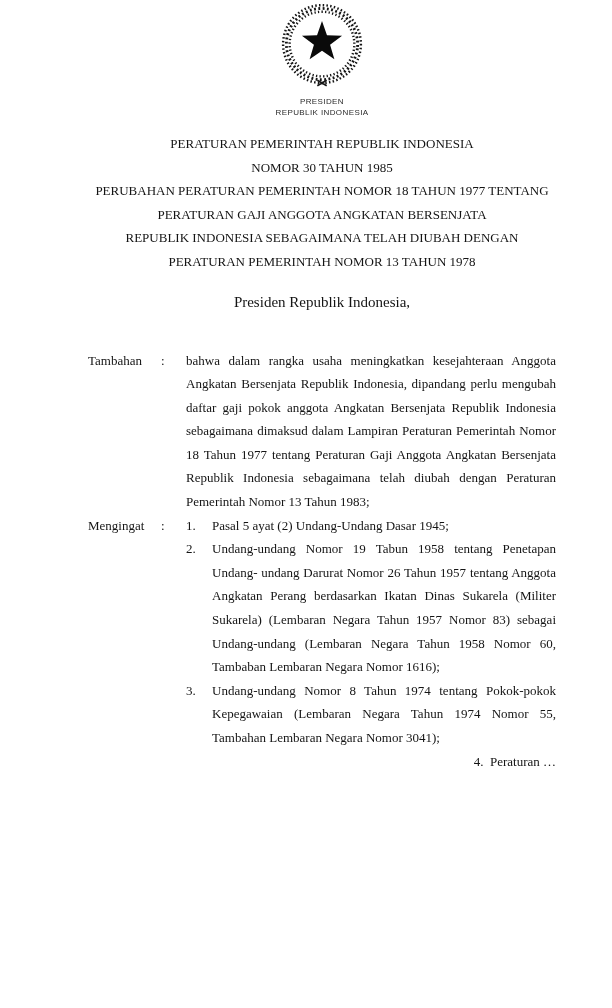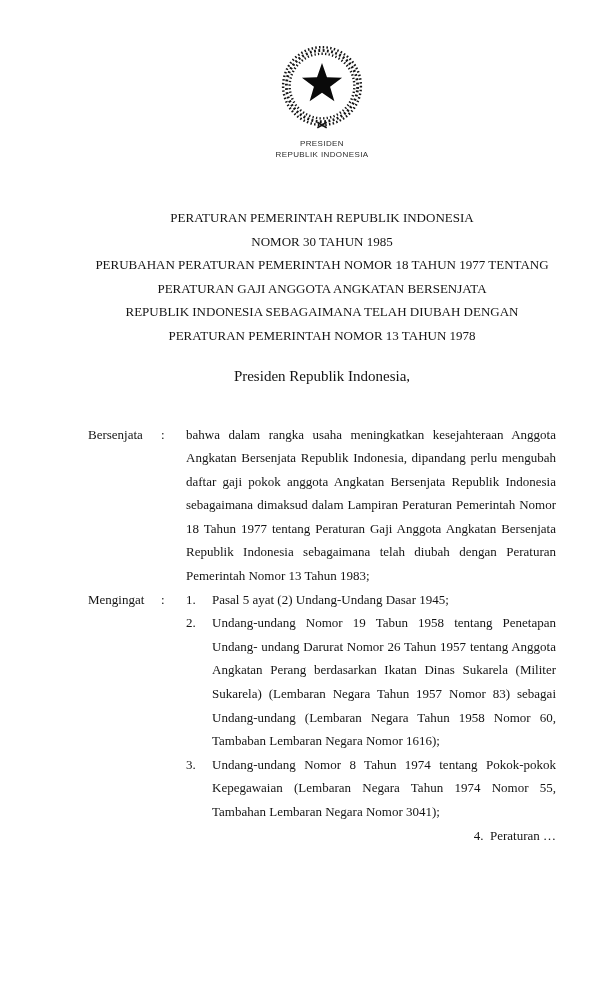--- a/index.html
+++ b/index.html
@@ -12,39 +12,38 @@
     margin: 0 auto;
     font-family: "Liberation Serif", serif;
     color: #141414;
     overflow: hidden;
   }
   .content {
     margin-left: 88px;
     width: 468px;
   }
   .letterhead {
-    padding-top: 42px;
     text-align: center;
   }
   .seal {
     display: inline-block;
     width: 96px;
     height: 90px;
   }
   .seal-caption {
     margin-top: 2px;
     font-family: "Liberation Sans", sans-serif;
     font-size: 8px;
     line-height: 11px;
     letter-spacing: 0.4px;
     color: #2b2b2b;
     text-align: center;
   }
   .title-block {
-    margin-top: 46px;
+    margin-top: 14px;
     text-align: center;
     font-size: 13px;
     line-height: 23.5px;
   }
   .salutation {
     margin-top: 18px;
     text-align: center;
     font-size: 15px;
     line-height: 23.5px;
   }
@@ -96,21 +95,21 @@
       <div>NOMOR 30 TAHUN 1985</div>
       <div>PERUBAHAN PERATURAN PEMERINTAH NOMOR 18 TAHUN 1977 TENTANG</div>
       <div>PERATURAN GAJI ANGGOTA ANGKATAN BERSENJATA</div>
       <div>REPUBLIK INDONESIA SEBAGAIMANA TELAH DIUBAH DENGAN</div>
       <div>PERATURAN PEMERINTAH NOMOR 13 TAHUN 1978</div>
     </div>
 
     <div class="salutation">Presiden Republik Indonesia,</div>
 
     <div class="clause clause-menimbang">
-      <div class="clause-label">Bersenjata</div>
+      <div class="clause-label">Tambahan</div>
       <div class="clause-colon">:</div>
       <div class="clause-body">
         <div class="clause-text">bahwa dalam rangka usaha meningkatkan kesejahteraan Anggota Angkatan Bersenjata Republik Indonesia, dipandang perlu mengubah daftar gaji pokok anggota Angkatan Bersenjata Republik Indonesia sebagaimana dimaksud dalam Lampiran Peraturan Pemerintah Nomor 18 Tahun 1977 tentang Peraturan Gaji Anggota Angkatan Bersenjata Republik Indonesia sebagaimana telah diubah dengan Peraturan Pemerintah Nomor 13 Tahun 1983;</div>
       </div>
     </div>
 
     <div class="clause clause-mengingat">
       <div class="clause-label">Mengingat</div>
       <div class="clause-colon">:</div>
       <div class="clause-body">

